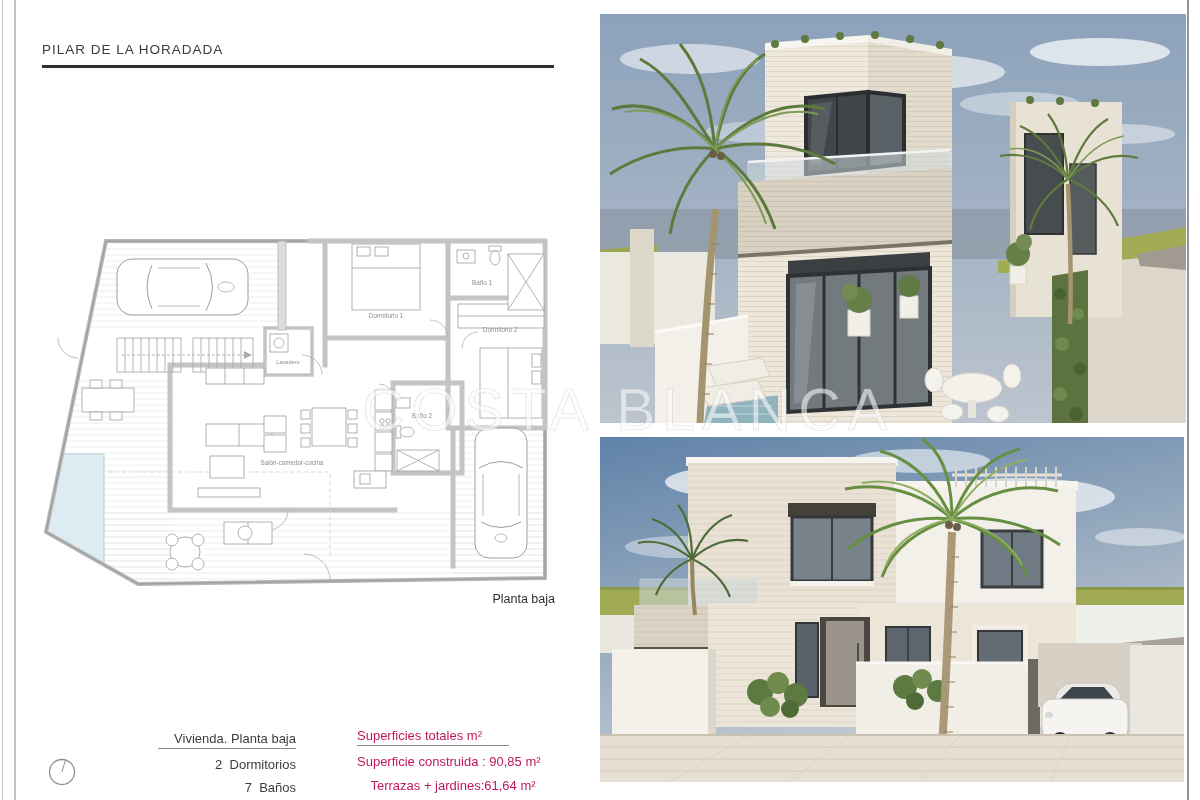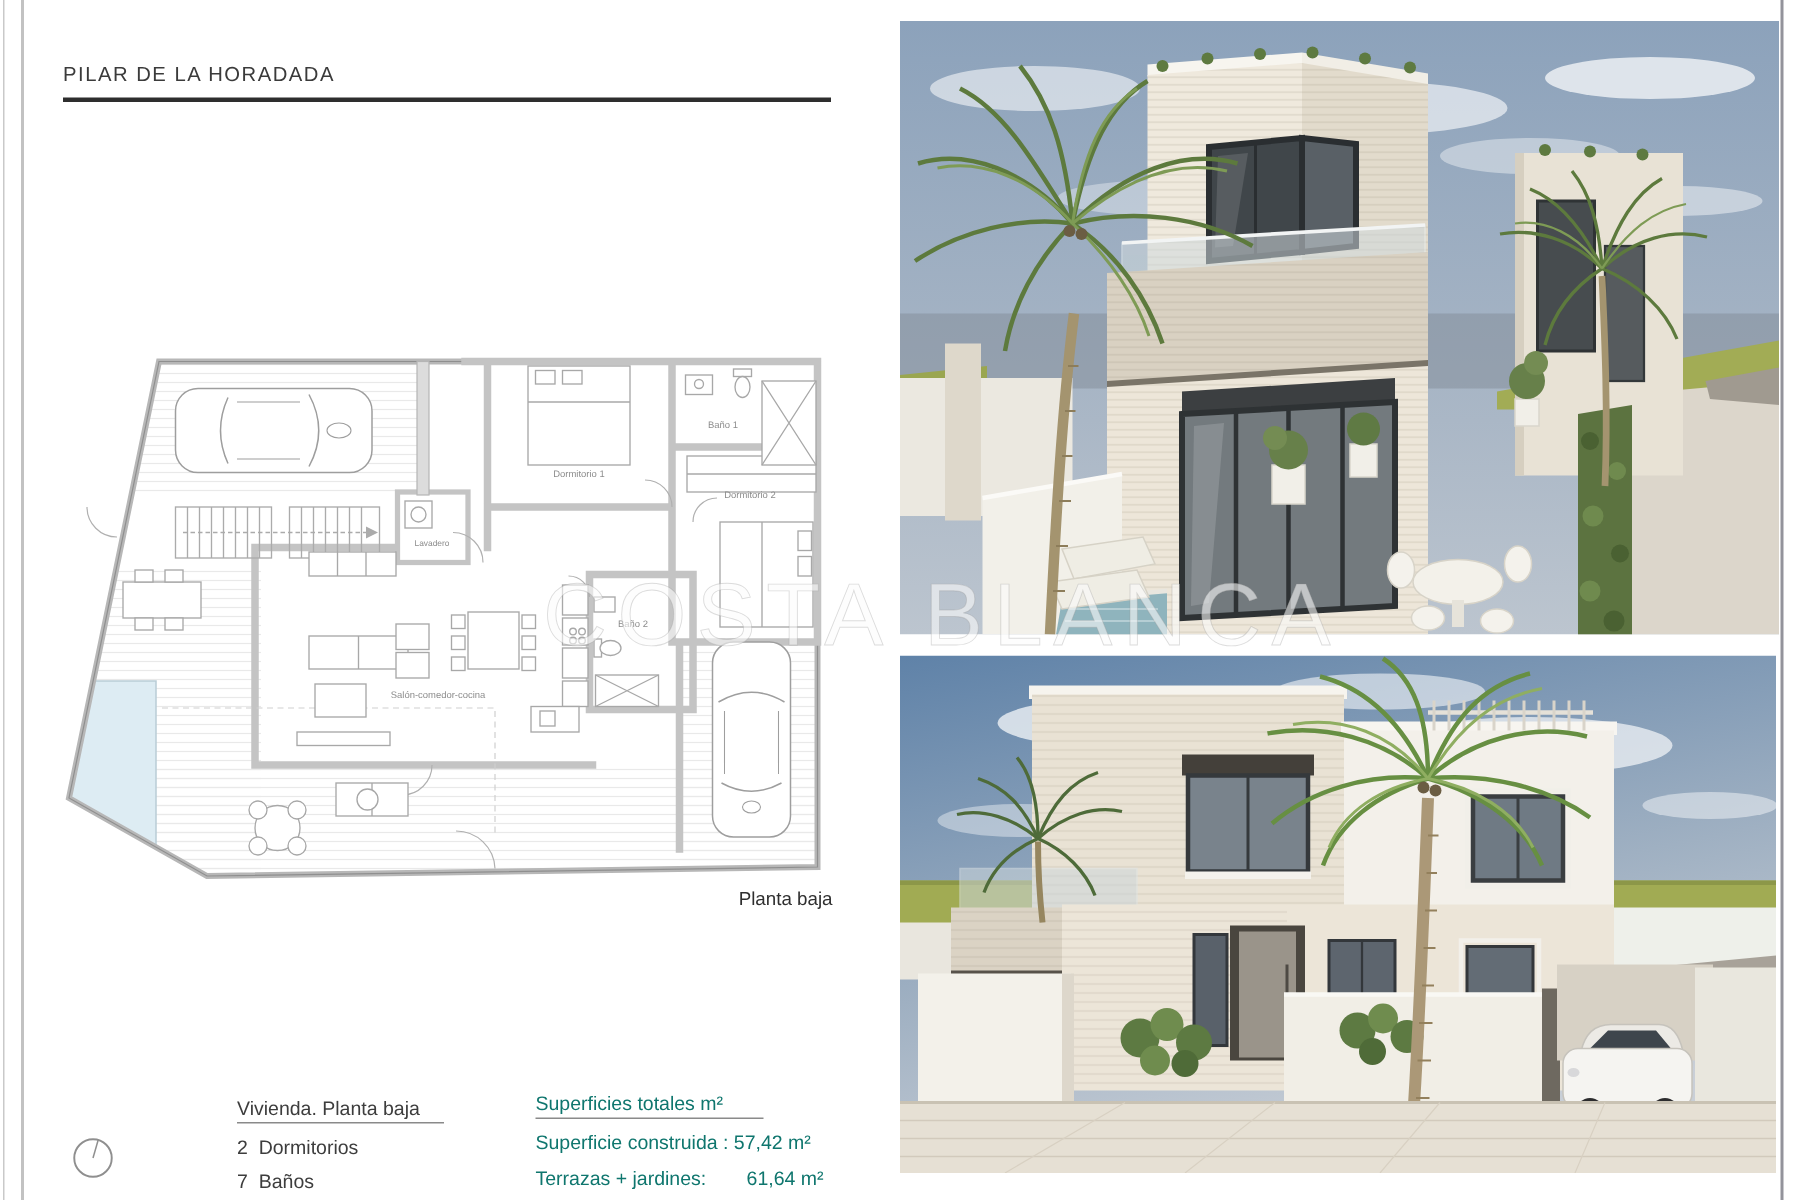--- a/index.html
+++ b/index.html
@@ -12,27 +12,27 @@
   #title{position:absolute;left:42px;top:42px;width:511px;
          font-size:13.5px;letter-spacing:1px;color:#3b3b3b;}
   #title-rule{position:absolute;left:42px;top:65px;width:512px;height:2.5px;background:#2e2e2e;}
   #plan-svg{position:absolute;left:30px;top:228px;}
   #render-top{position:absolute;left:600px;top:14px;}
   #render-bottom{position:absolute;left:600px;top:437px;}
   #watermark{position:absolute;left:362px;top:376px;font-size:59px;letter-spacing:7px;
              color:rgba(252,252,252,0.58);-webkit-text-stroke:0.6px rgba(150,150,150,0.32);
              z-index:50;pointer-events:none;white-space:nowrap;}
   .pre{white-space:pre-wrap;}
-  #info-col1{position:absolute;left:158px;top:731px;font-size:13px;color:#3d3d3d;}
-  #info-col2{position:absolute;left:357px;top:728px;font-size:13px;color:#0f766e;width:192px;}
+  #info-col1{position:absolute;left:158px;top:731px;font-size:13px;color:#3d3d3d;text-align:right;}
+  #info-col2{position:absolute;left:357px;top:728px;font-size:13px;color:#be185d;width:192px;}
   .info-head{display:inline-block;border-bottom:1px solid #8a8a8a;padding-bottom:2px;}
   #dwelling-heading{min-width:138px;}
   #areas-heading{min-width:152px;}
   .info-line{margin-top:8px;}
-  #terrace-line{display:flex;justify-content:space-between;margin-top:9px;}
+  #terrace-line{display:flex;justify-content:center;margin-top:9px;}
   #compass{position:absolute;left:45px;top:755px;}
   svg text{font-family:"Liberation Sans", sans-serif;}
 </style>
 </head>
 <body>
 
 <div id="scan-l1" class="scanline"></div>
 <div id="scan-l2" class="scanline"></div>
 <div id="page-border-right"></div>
 
@@ -489,21 +489,21 @@
 <div id="watermark">COSTA BLANCA</div>
 
 <div id="info-col1">
   <div class="info-head" id="dwelling-heading">Vivienda. Planta baja</div>
   <div class="info-line pre">2  Dormitorios</div>
   <div class="info-line pre">7  Baños</div>
 </div>
 
 <div id="info-col2">
   <div class="info-head" id="areas-heading">Superficies totales m²</div>
-  <div class="info-line">Superficie construida : 57,42 m²</div>
+  <div class="info-line">Superficie construida : 90,85 m²</div>
   <div id="terrace-line">
     <span>Terrazas + jardines:</span>
     <span>61,64 m²</span>
   </div>
 </div>
 
 <svg id="compass" width="36" height="36" viewBox="0 0 36 36">
   <circle cx="17" cy="17" r="12.5" fill="none" stroke="#8f8f8f" stroke-width="1.3"></circle>
   <path d="M17,17 L20.5,4.8" stroke="#8f8f8f" stroke-width="1"></path>
 </svg>

